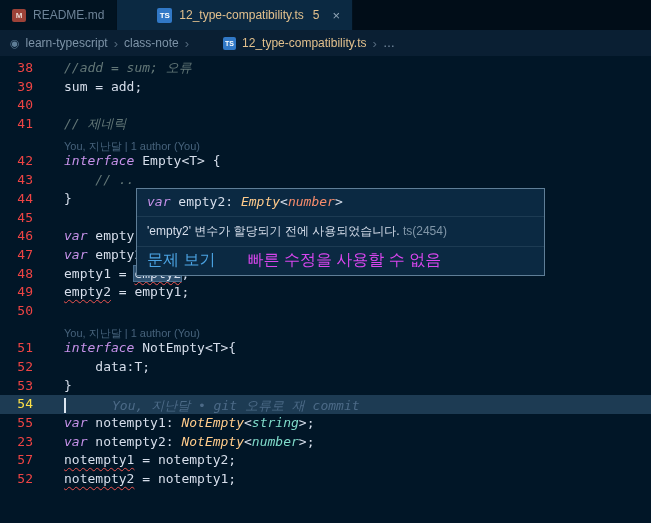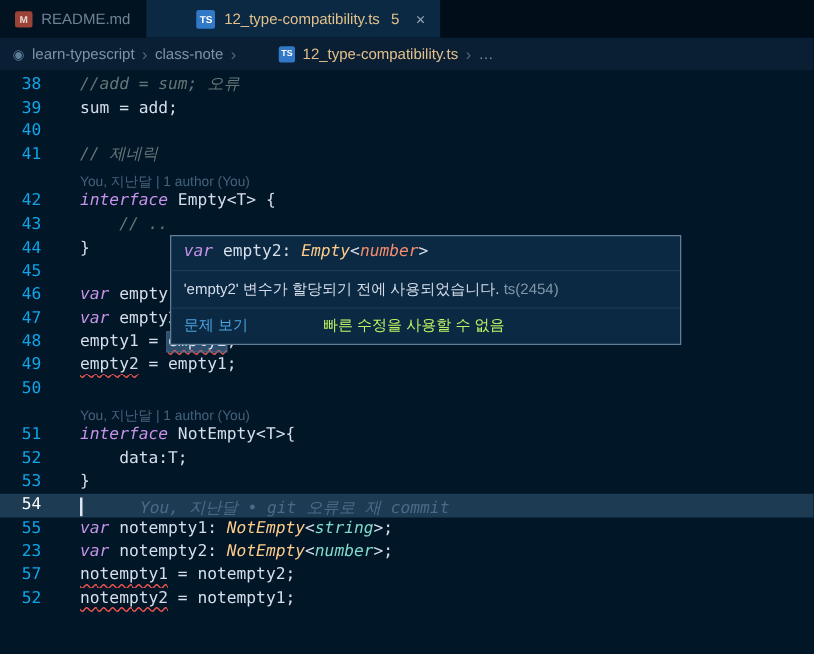--- a/index.html
+++ b/index.html
@@ -50,24 +50,24 @@
   .crumb.file { color:#e2c08d; }
 
   
   .editor {
     position:absolute; top:56px; left:0; right:0; bottom:0;
     font-size:13px; line-height:18.7px; color:#d6deeb;
   }
   #code-lines { padding-top:3px; }
   .line { display:flex; height:18.7px; white-space:pre; }
   .line.current { background:#1d3b53; }
-  .line.current .gutter { color:#ffffff; }
+  .line.current .gutter { color:#fde047; }
   .gutter {
     width:46px; flex:none; text-align:right; padding-right:13px;
-    color:#0ea5e9;
+    color:#ef4444;
   }
   .content { flex:1; white-space:pre; padding-left:18px; }
 
   .codelens {
     font-family:"Liberation Sans", sans-serif; font-size:11px;
     color:#46627b; padding-top:3px;
   }
 
   .tok-fg   { color:#d6deeb; }
   .tok-kw   { color:#c792ea; font-style:italic; }
@@ -103,24 +103,24 @@
     padding:4px 10px; font-size:13px; white-space:pre;
     border-bottom:1px solid #1d3b53;
   }
   .hover-msg {
     padding:5px 10px 6px 10px; font-family:"Liberation Sans", sans-serif;
     font-size:12px; color:#d6deeb; border-bottom:1px solid #1d3b53;
   }
   .hover-msg .err-code { color:#8096a8; }
   .hover-actions {
     padding:4px 10px 5px 10px; font-family:"Liberation Sans", sans-serif;
-    font-size:12px; display:flex;gap:28px;
+    font-size:16px; display:flex;
   }
   .action-link { color:#4ba3e3; margin-right:32px; cursor:pointer; }
-  .action-muted { color:#bef264; }
+  .action-muted { color:#d946ef; }
 </style>
 </head>
 <body>
 
 <div class="window">
 
   <div class="tabbar">
     <div class="tab inactive">
       <span class="md-icon">M</span>
       <span class="tab-label">README.md</span>

